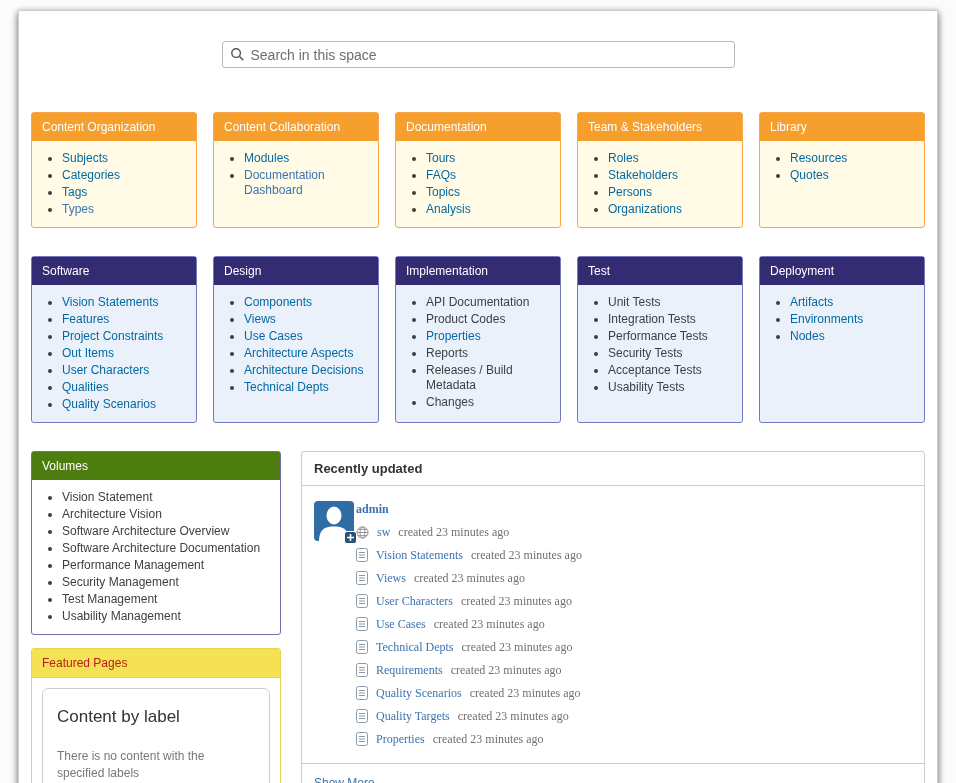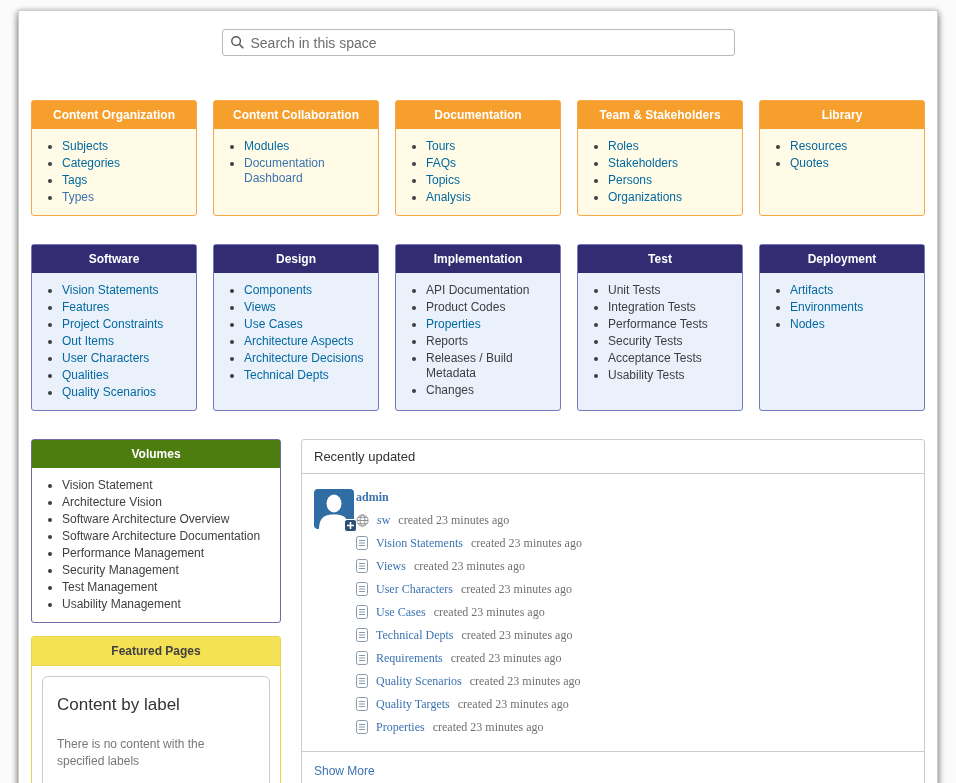--- a/index.html
+++ b/index.html
@@ -9,52 +9,52 @@
     background:#fbfbfb;
     font-family:"Liberation Sans", sans-serif;
   }
   .page-card {
     position:absolute; left:18px; top:10px; width:920px; min-height:740px;
     background:#fff; border:1px solid #cfcfcf;
     box-shadow:0 4px 7px rgba(0,0,0,.45), 2px 0 5px rgba(0,0,0,.12), -2px 0 5px rgba(0,0,0,.12);
     padding:18px 12px 8px;
   }
   
-  .search-wrap { width:513px; margin:0 auto 44px; position:relative; }
+  .search-wrap { width:513px; margin:12px auto 44px; position:relative; }
   .search-wrap .sicon { position:absolute; left:8px; top:6px; }
   input.search {
     width:100%; height:27px; border:1px solid #b9b9b9; border-radius:3px;
     padding:0 8px 0 28px; font-size:14px; color:#555; font-family:inherit; background:#fff;
   }
   input.search::placeholder { color:#6e6e6e; opacity:1; }
   
   .panel-row { display:grid; grid-template-columns:repeat(5,1fr); gap:16px; margin-bottom:28px; }
   .panel { border-radius:3px; }
-  .panel-header { font-size:12px; font-weight:bold; padding:7px 10px;text-align:center; }
+  .panel-header { font-size:12px; font-weight:normal; padding:7px 10px; }
   .p-orange { border:1px solid #F7A64A; background:#FFFBE6; }
   .p-orange .panel-header { background:#F79F2D; color:#fff; }
   .p-navy { border:1px solid #7478BE; background:#EAF1FB; }
   .p-navy .panel-header { background:#332C72; color:#fff; }
   .panel ul { margin:9px 0; padding-left:30px; font-size:12px; line-height:15px; color:#3C3F42; }
   .panel li { padding:1px 0; }
   a.lt { color:#0369a1; text-decoration:none; cursor:pointer; }
   a.lk { color:#3B73AF; text-decoration:none; cursor:pointer; }
   span.tx { color:#3C3F42; }
   
   .bottom { display:grid; grid-template-columns:250px 1fr; gap:20px; align-items:start; }
   .p-volumes { border:1px solid #6E6EA8; background:#fff; margin-bottom:13px; }
   .p-volumes .panel-header { background:#4d7c0f; color:#fff; }
   .p-featured { border:1px solid #E9D44F; background:#fff; }
-  .p-featured .panel-header { background:#F5E154; color:#404040; border-bottom:1px solid #E9D44F; }
+  .p-featured .panel-header { background:#F5E154; color:#b91c1c; border-bottom:1px solid #E9D44F; }
   .featured-card { margin:10px 10px 12px; border:1px solid #ccc; border-radius:6px; padding:14px 14px 44px; }
   .featured-card h2 { font-size:17px; font-weight:normal; color:#333; margin:4px 0 21px; }
   .featured-card p { font-size:12px; color:#777; margin:0; line-height:17px; max-width:195px; }
   
   .recent { border:1px solid #ccc; border-radius:3px; background:#fff; }
-  .recent-header { padding:9px 12px; font-weight:normal; font-size:13px; color:#333; border-bottom:1px solid #ccc; }
+  .recent-header { padding:9px 12px; font-weight:bold; font-size:13px; color:#333; border-bottom:1px solid #ccc; }
   .recent-body { padding:13px 12px 2px; position:relative; }
   .avatar { position:absolute; left:12px; top:15px; width:40px; height:40px; background:#2F6DA4; border-radius:4px; cursor:pointer; }
   .avatar .badge {
     position:absolute; right:-3px; bottom:-3px; width:13px; height:13px;
     background:#2B5074; border:1px solid #fff; border-radius:3px;
     display:flex; align-items:center; justify-content:center;
   }
   .entries { margin-left:42px;font-family:Liberation Serif, serif; }
   .user-row { margin-bottom:8px; }
   a.user { font-weight:bold; color:#3B73AF; font-size:12px; text-decoration:none; }

